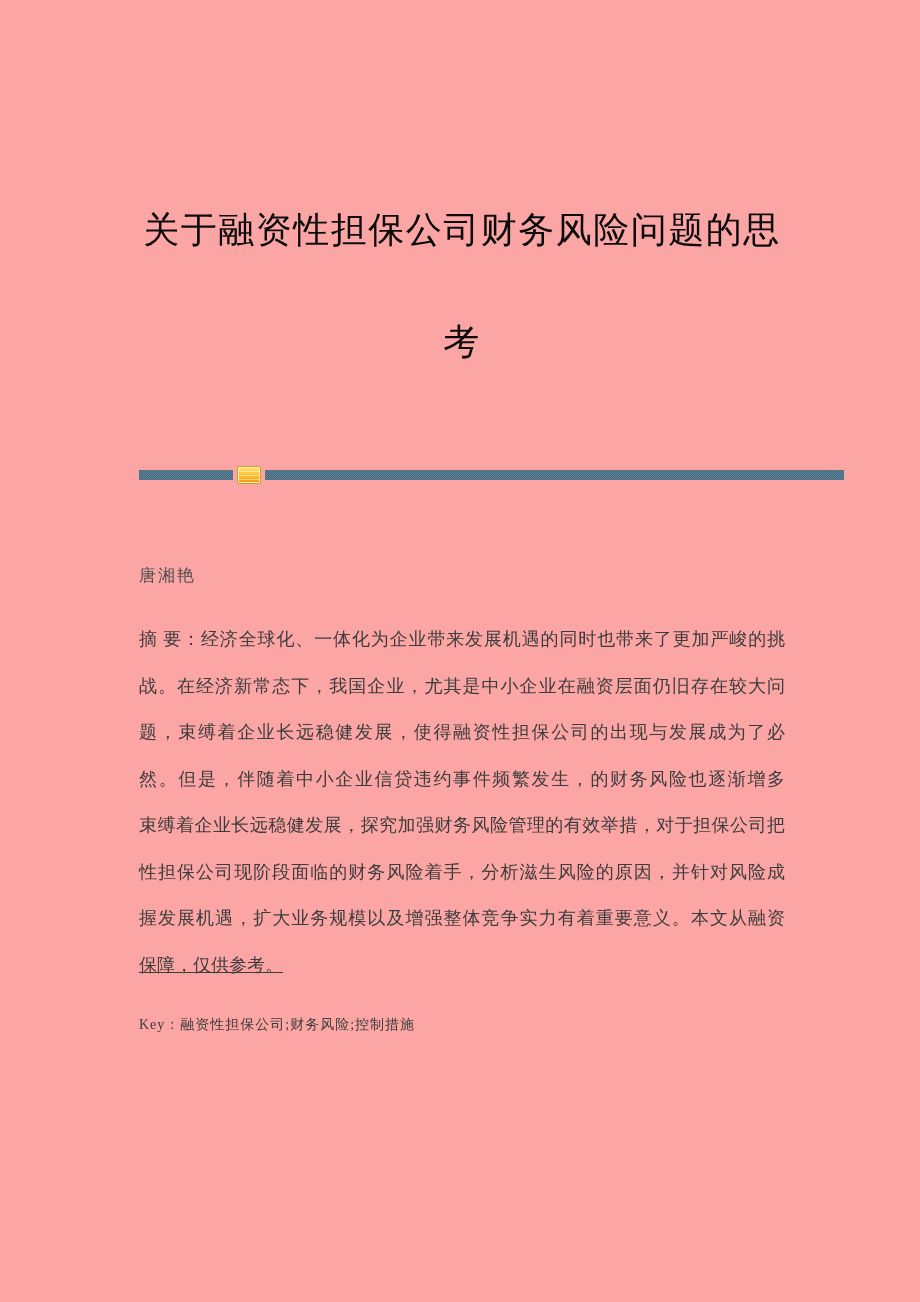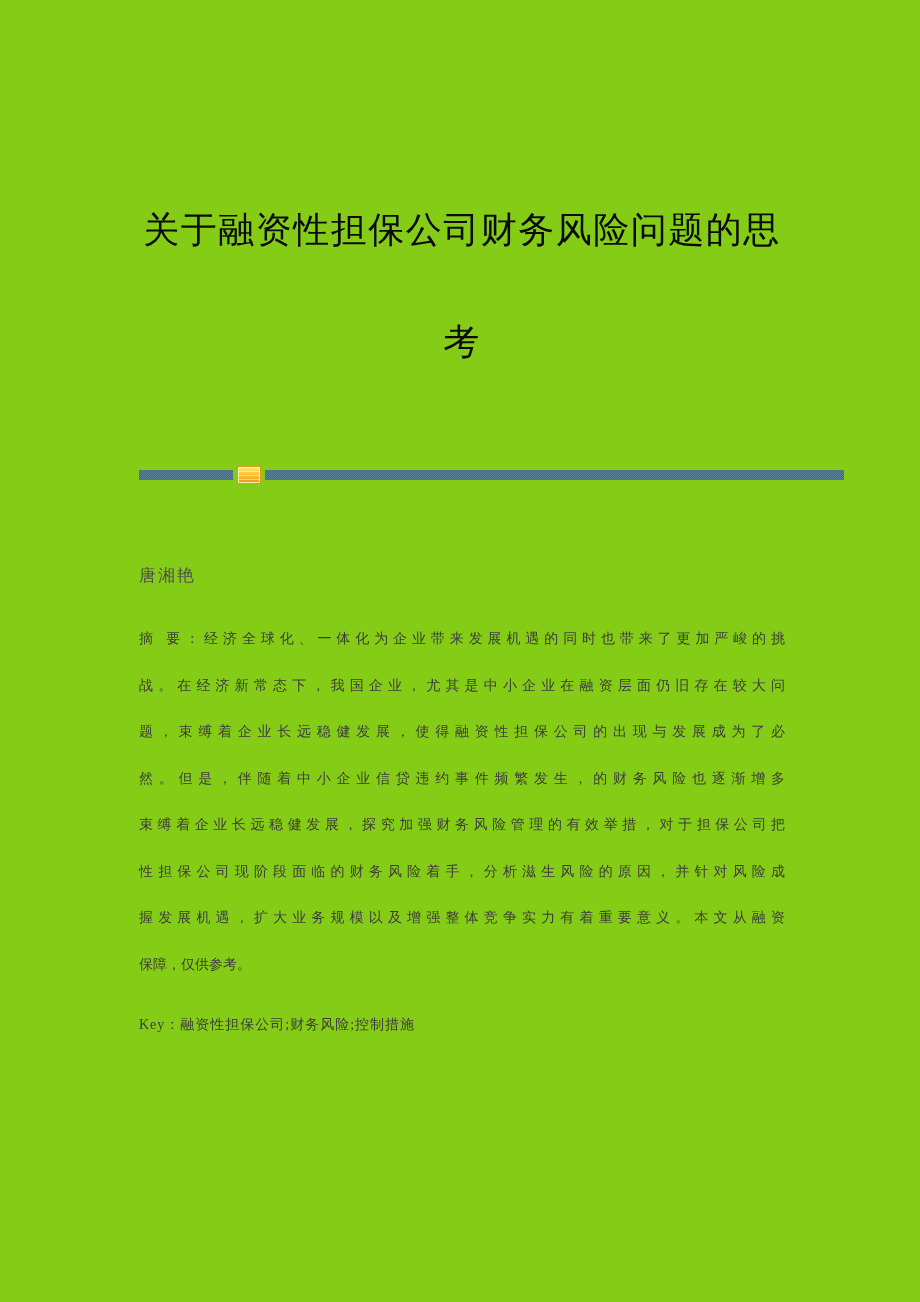--- a/index.html
+++ b/index.html
@@ -7,21 +7,21 @@
     padding: 0;
     background: #ffffff;
   }
   body {
     font-family: "Liberation Serif", serif;
   }
   .page {
     position: relative;
     width: 920px;
     height: 1302px;
-    background: #84cc16;
+    background: #fca5a5;
     overflow: hidden;
   }
   .content {
     margin-left: 139px;
     width: 705px;
     padding-top: 174px;
   }
   .doc-title {
     width: 646px;
     margin: 0;
@@ -72,32 +72,33 @@
   .author {
     margin-top: 78px;
     font-size: 17px;
     line-height: 24px;
     letter-spacing: 2px;
     color: #4f4f4f;
   }
   .abstract {
     margin-top: 28px;
     width: 646px;
-    font-size: 14px;
+    font-size: 18px;
     color: var(--text_body, #3c3c3c);
   }
   .abstract .line {
     line-height: 46.5px;
     text-align: justify;
     text-align-last: justify;
     text-justify: inter-character;
   }
   .abstract .line.last {
     text-align: center;
     text-align-last: left;
+    text-decoration: underline;
   }
   .keywords {
     margin-top: 14px;
     width: 646px;
     font-size: 14px;
     line-height: 46px;
     letter-spacing: 1px;
     color: var(--text_body, #3c3c3c);
   }
 </style>

